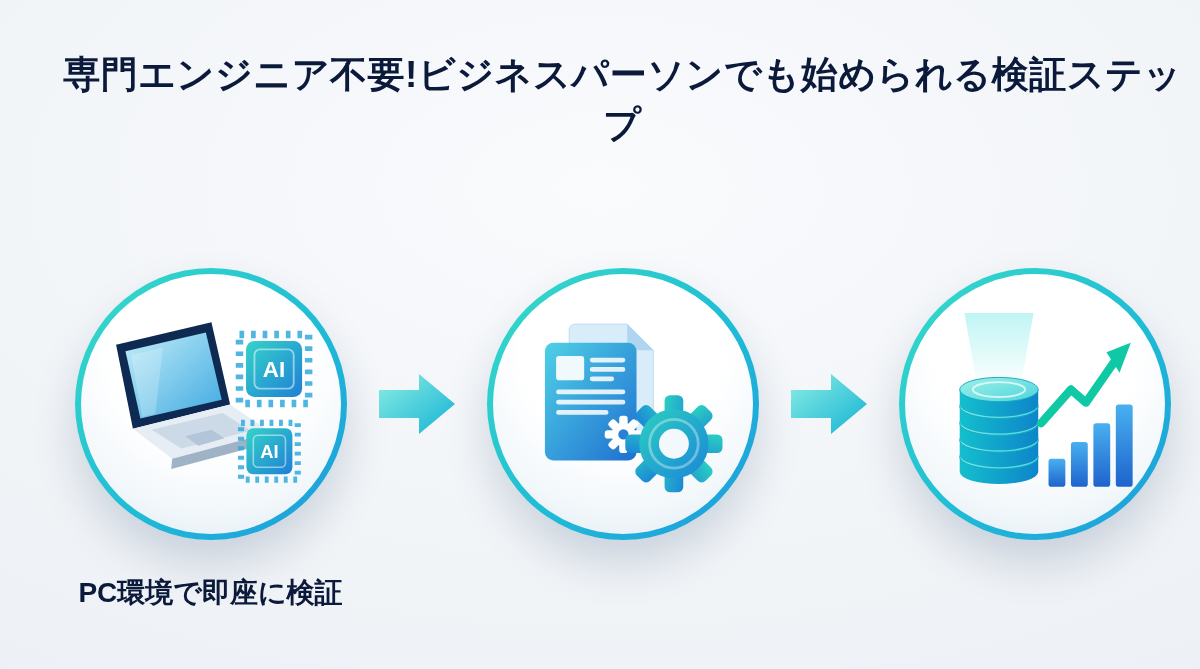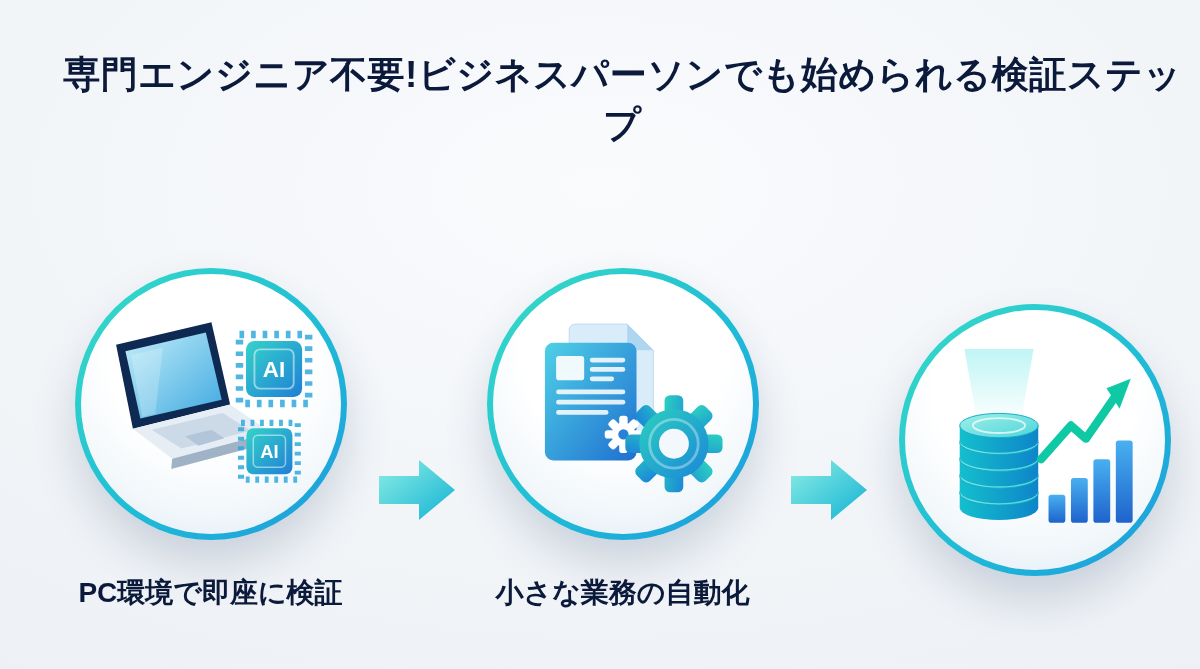--- a/index.html
+++ b/index.html
@@ -21,21 +21,21 @@
     padding-top: 50px;
     font-size: 37px;
     font-weight: 800;
     color: #0b1a3a;
     letter-spacing: 0.5px;
   }
 
   .steps {
     display: flex;
     justify-content: center;
-    align-items: center;
+    align-items: flex-start;
     margin-top: 118px;
   }
 
   .step {
     display: flex;
     flex-direction: column;
     align-items: center;
     width: 296px;
   }
 
@@ -186,21 +186,20 @@
                 <rect x="-10" y="-52" width="20" height="104" rx="6" transform="rotate(90)"></rect>
                 <rect x="-10" y="-52" width="20" height="104" rx="6" transform="rotate(135)"></rect>
                 <circle r="37"></circle>
               </g>
               <circle r="26" fill="none" stroke="rgba(255,255,255,0.35)" stroke-width="3"></circle>
               <circle r="16" fill="#f2f8fb"></circle>
             </g>
           </svg>
         </div>
       </div>
-      <div class="step-label">小さな業務の自動化</div>
     </div>
 
     <div class="arrow-wrap">
       <svg width="76" height="64" viewBox="0 0 76 64" aria-hidden="true">
         <defs>
           <linearGradient id="arrB" x1="0" y1="0" x2="1" y2="1">
             <stop offset="0" stop-color="#8deee4"></stop>
               <stop offset="1" stop-color="#12b2d4"></stop>
           </linearGradient>
         </defs>

